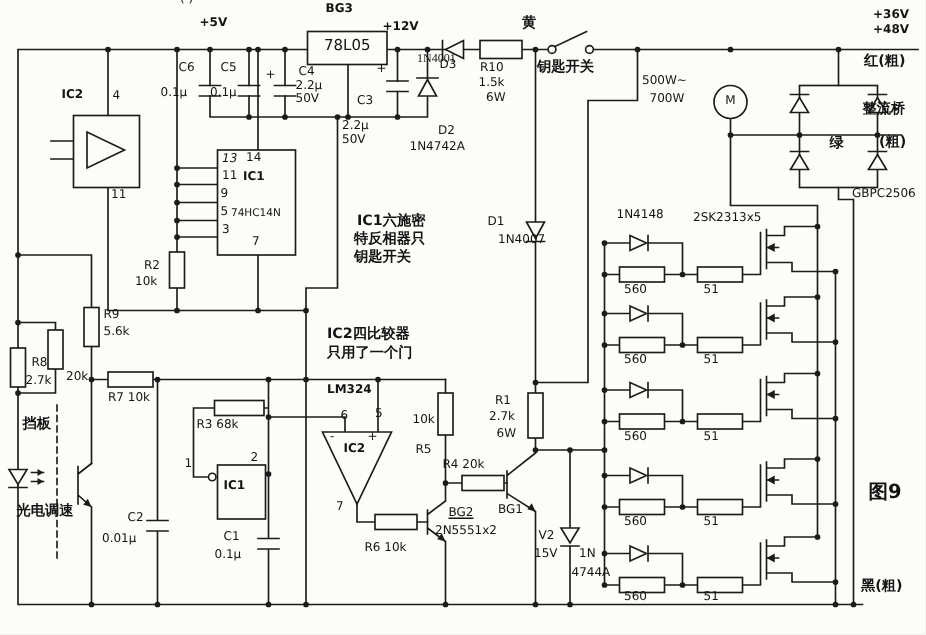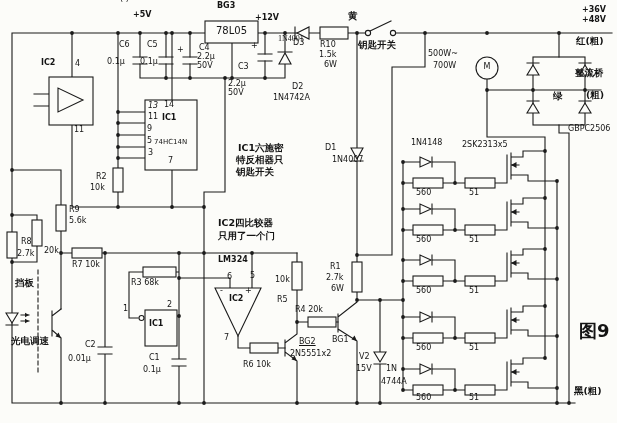--- a/index.html
+++ b/index.html
@@ -3,21 +3,21 @@
 <meta charset="utf-8">
 <style>
   html,body{margin:0;padding:0;background:#e9e9e9;}
   .page{position:relative;width:617px;height:423px;background:#fcfcf9;overflow:hidden;
         font-family:"DejaVu Sans",sans-serif;}
   svg{position:absolute;left:0;top:0;}
   .lbl{position:absolute;font-size:8px;line-height:1.05;color:#141414;white-space:nowrap;
        font-family:"DejaVu Sans",sans-serif;}
   .sm{font-size:7px;}
   .cn{font-size:9.5px;font-weight:600;}
-  .big{font-size:18px;font-weight:600;}
+  .big{font-size:13px;font-weight:600;}
   .ctr{text-align:center;}
   .b{font-weight:600;}
 </style>
 </head>
 <body>
 
 <div class="page">
 
 <svg width="617" height="423" viewBox="0 0 617 423">
   <g stroke="#1b1b1b" stroke-width="1.1" fill="none" stroke-linecap="square">

